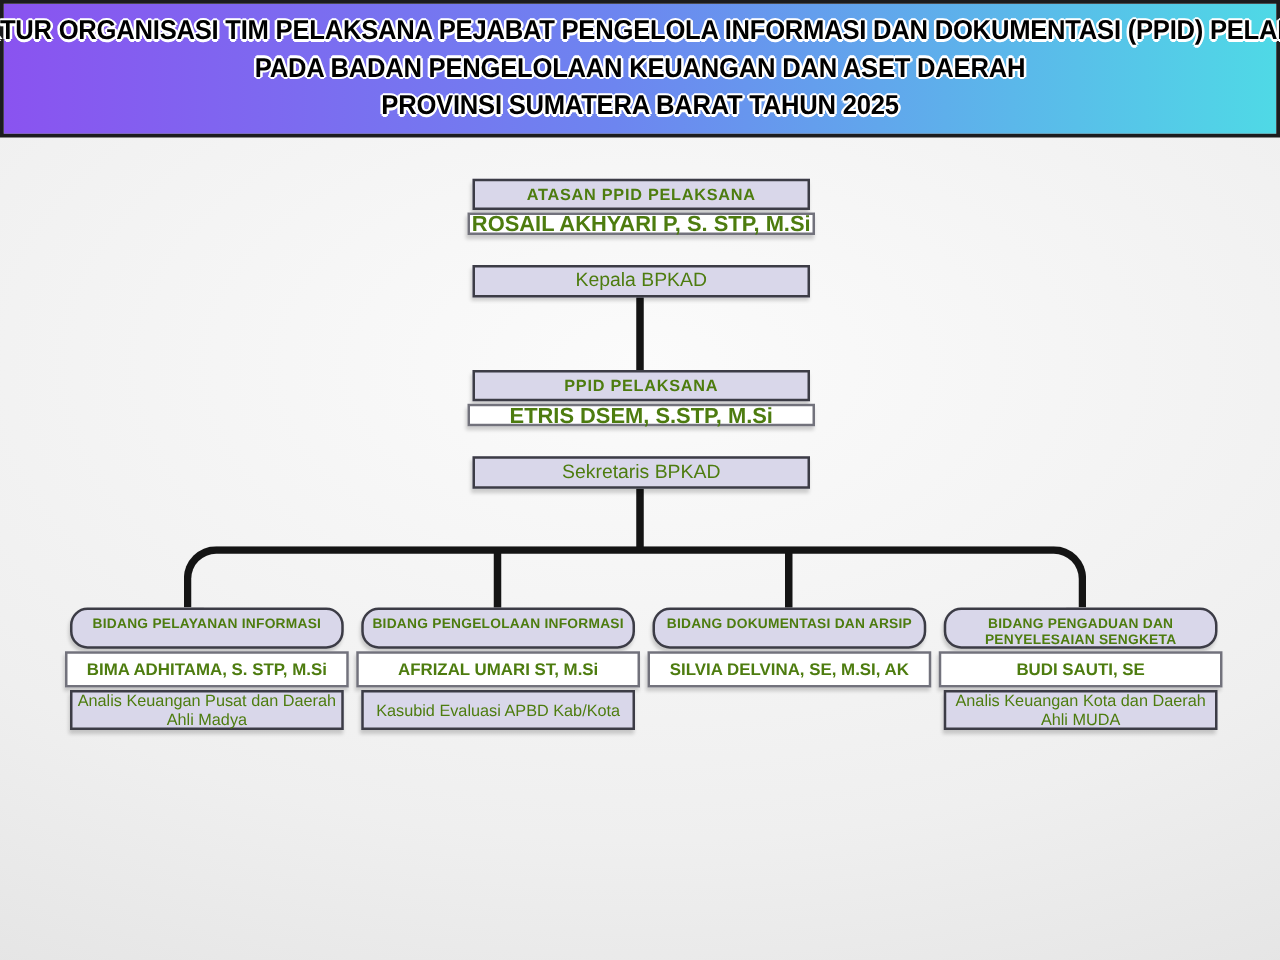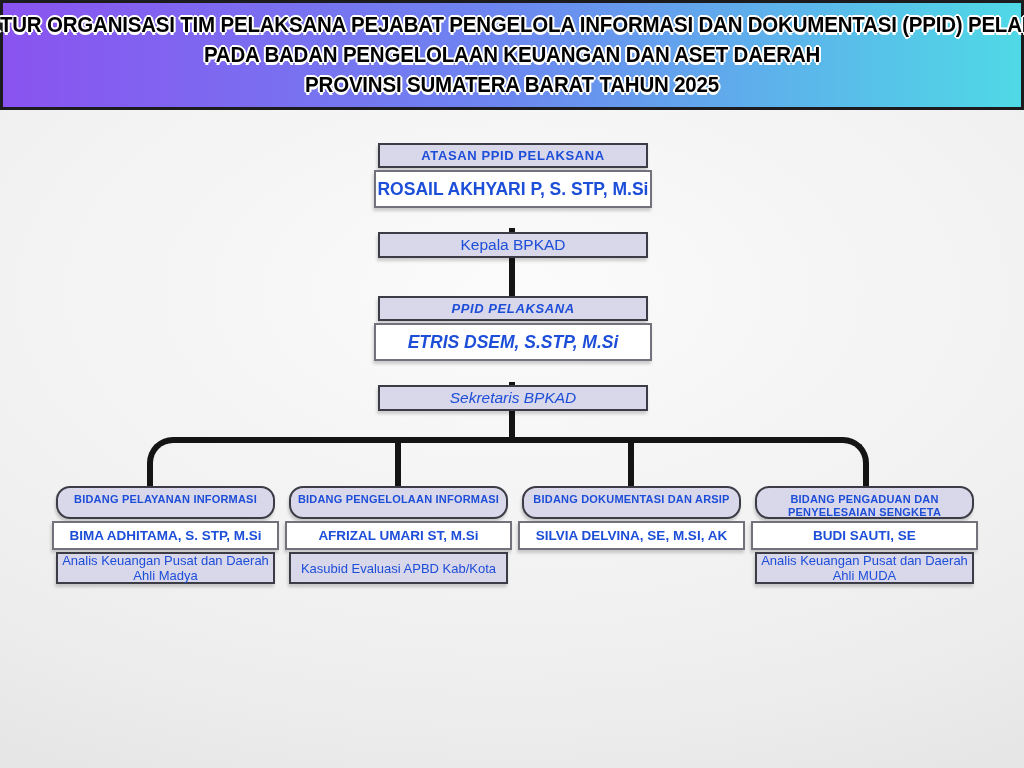--- a/index.html
+++ b/index.html
@@ -22,30 +22,30 @@
     color:#000; font-weight:bold; font-size:20.5px; line-height:30px;
     letter-spacing:-0.2px; transform:scaleY(1.06); white-space:nowrap;
     text-shadow:
       -2px 0 0 #fff, 2px 0 0 #fff, 0 -2px 0 #fff, 0 2px 0 #fff,
       -1px -1px 0 #fff, 1px -1px 0 #fff, -1px 1px 0 #fff, 1px 1px 0 #fff;
   }
 
   
   .node { position:absolute; z-index:2; }
   .cell {
-    border:2px solid #3c3c46; background:#d9d7ea; color:#1d4ed8;
+    border:2px solid #3c3c46; background:#d9d7ea; color:#4d7c0f;
     display:flex; align-items:center; justify-content:center; text-align:center;
     box-shadow:-1px 3px 3px rgba(0,0,0,0.18);
   }
   .cell + .cell { margin-top:2px; }
   .cell.name { background:#ffffff; border-color:#72727c; margin-left:-4px; margin-right:-4px; }
 
   .node.main { width:270px; }
   .node.main .cell.hdr  { height:25px; font-size:13px; font-weight:bold; letter-spacing:0.6px; }
-  .node.main .cell.name { height:38px; font-size:17.5px; font-weight:600; }
+  .node.main .cell.name { height:18px; font-size:17.5px; font-weight:600; }
   .node.main .cell.role { height:26px; font-size:15.5px;margin-top:24px; }
 
   .node.branch { width:219px; }
   .node.branch .cell.hdr  {
     height:33px; font-size:11px; font-weight:bold; letter-spacing:0.2px;
     line-height:13px; align-items:flex-start; padding:5px 6px 0;border-radius:14px;
   }
   .node.branch .cell.name { height:29px; font-size:13.5px; font-weight:bold; }
   .node.branch .cell.role { height:32px; font-size:13px; line-height:15px; padding:0 2px; }
 
@@ -77,21 +77,21 @@
   <div class="conn hbar"></div>
   <div class="conn drop2"></div>
   <div class="conn drop3"></div>
 
   <div class="node main" style="left:378px; top:143px;">
     <div class="cell hdr">ATASAN PPID PELAKSANA</div>
     <div class="cell name">ROSAIL AKHYARI P, S. STP, M.Si</div>
     <div class="cell role">Kepala BPKAD</div>
   </div>
 
-  <div class="node main" style="left:378px; top:296px;font-style:italic;">
+  <div class="node main" style="left:378px; top:296px;">
     <div class="cell hdr">PPID PELAKSANA</div>
     <div class="cell name">ETRIS DSEM, S.STP, M.Si</div>
     <div class="cell role">Sekretaris BPKAD</div>
   </div>
 
   <div class="node branch" style="left:56px; top:486px;">
     <div class="cell hdr">BIDANG PELAYANAN INFORMASI</div>
     <div class="cell name">BIMA ADHITAMA, S. STP, M.Si</div>
     <div class="cell role">Analis Keuangan Pusat dan Daerah Ahli Madya</div>
   </div>
@@ -103,16 +103,16 @@
   </div>
 
   <div class="node branch" style="left:522px; top:486px;">
     <div class="cell hdr">BIDANG DOKUMENTASI DAN ARSIP</div>
     <div class="cell name">SILVIA DELVINA, SE, M.SI, AK</div>
   </div>
 
   <div class="node branch" style="left:755px; top:486px;">
     <div class="cell hdr">BIDANG PENGADUAN DAN PENYELESAIAN SENGKETA</div>
     <div class="cell name">BUDI SAUTI, SE</div>
-    <div class="cell role">Analis Keuangan Pusat dan Daerah Ahli MUDA</div>
+    <div class="cell role">Analis Keuangan Kota dan Daerah Ahli MUDA</div>
   </div>
 
 </div>
 
 </body></html>

